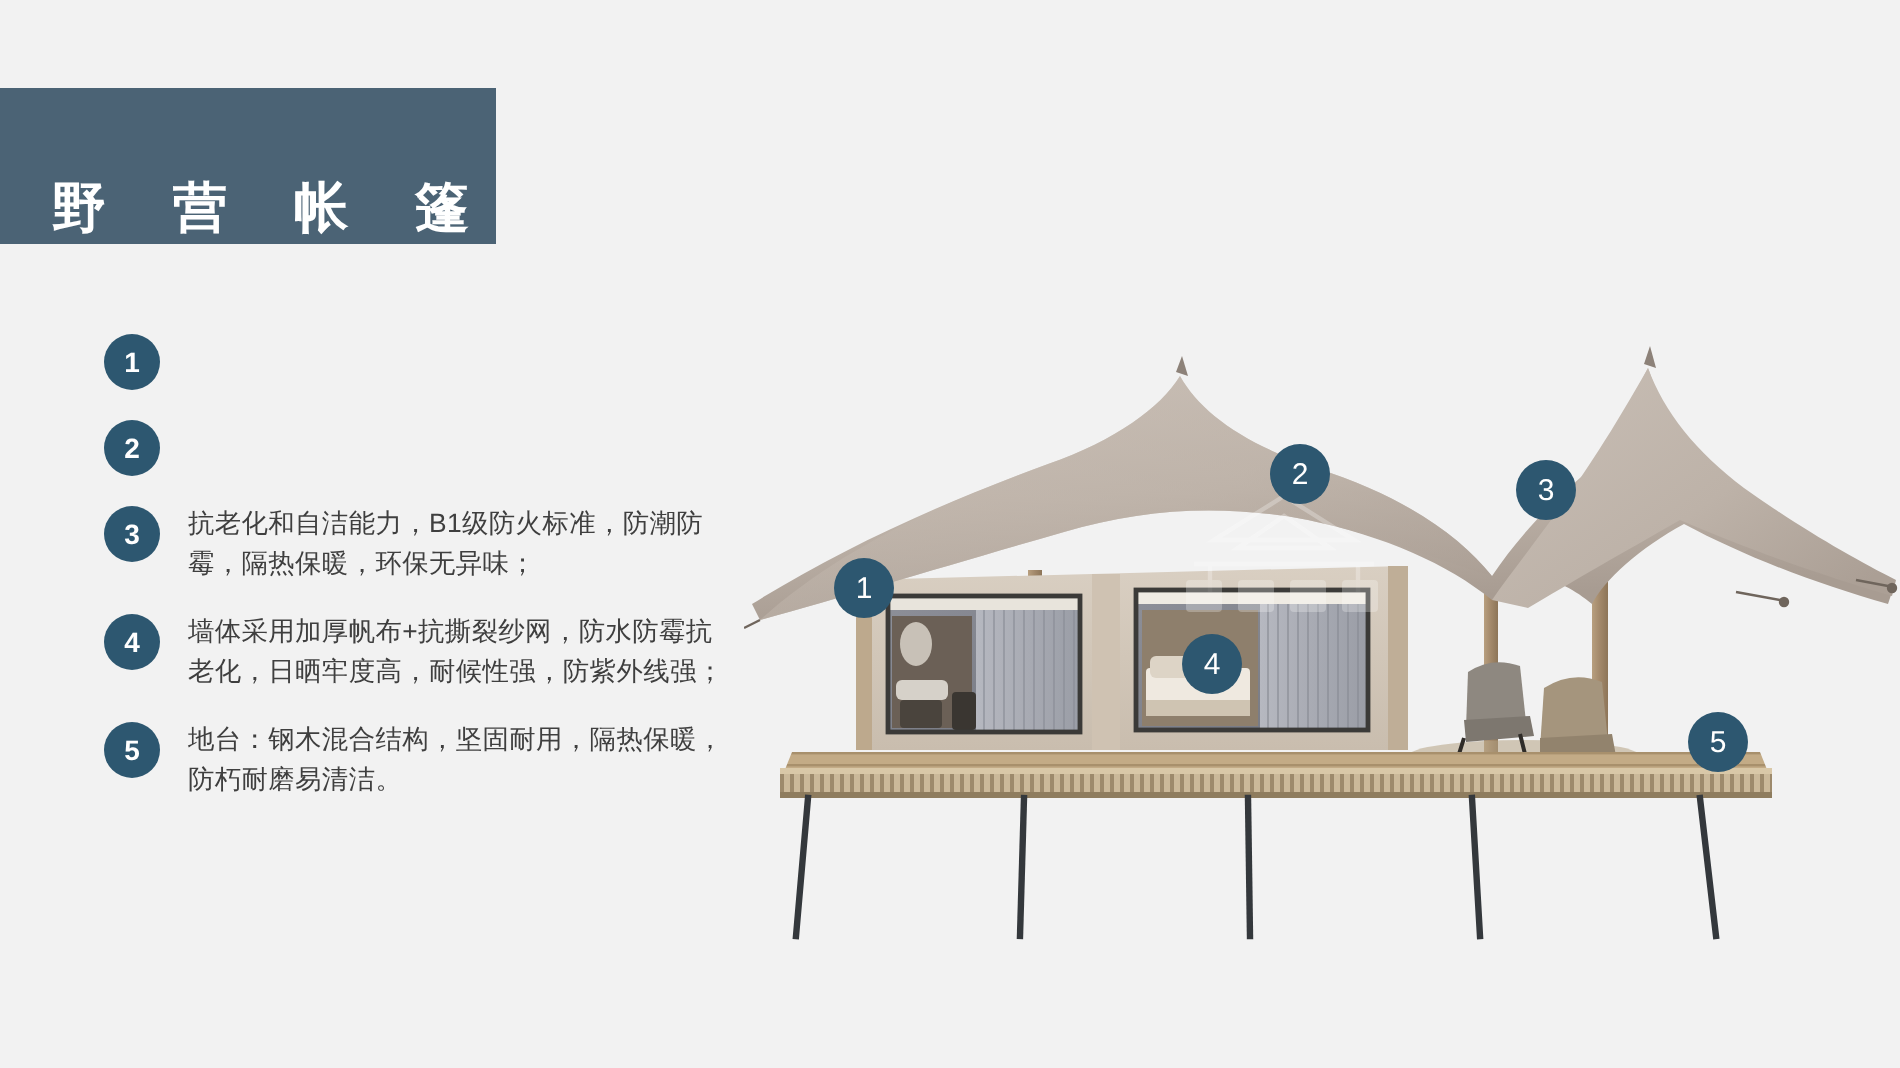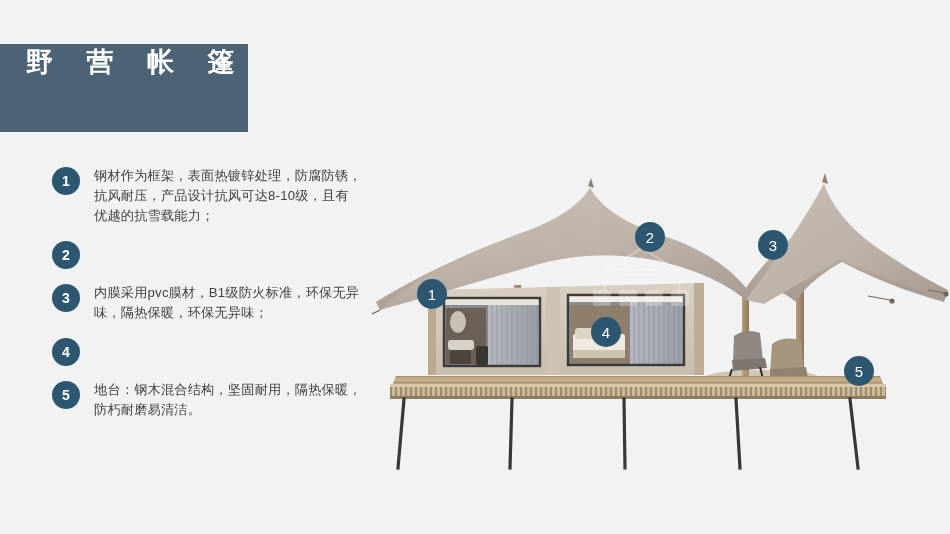--- a/index.html
+++ b/index.html
@@ -8,23 +8,23 @@
     width:950px;height:534px;
     background:#f2f2f2;
     font-family:"Liberation Sans","DejaVu Sans",sans-serif;
     overflow:hidden;position:relative;
   }
   .page{position:relative;width:950px;height:534px;}
 
   
   .title-banner{
     position:absolute;left:0;top:44px;
-    width:248px;height:88px;
+    width:248px;height:78px;
     background:#4b6375;
-    display:flex;align-items:flex-start;
+    display:flex;align-items:flex-end;
   }
   .title-banner .title-text{
     color:#ffffff;
     font-size:27px;
     font-weight:bold;
     letter-spacing:13px;
     padding-left:26px;
     white-space:nowrap;
   }
 
@@ -91,34 +91,34 @@
 <div class="page">
 
   <div class="title-banner">
     <div class="title-text">野 营 帐 篷</div>
   </div>
 
   <div class="feature-list">
 
     <div class="feature-item">
       <div class="badge">1</div>
-      <div class="feature-text">钢材作为框架，表面热镀锌处理，防腐防锈，抗风耐压，产品设计抗风可达8-10级，且有优越的抗雪载能力；</div>
     </div>
 
     <div class="feature-item">
       <div class="badge">2</div>
     </div>
 
     <div class="feature-item">
       <div class="badge">3</div>
-      <div class="feature-text">内膜采用pvc膜材，B1级防火标准，环保无异味，隔热保暖，环保无异味；</div>
+      <div class="feature-text">抗老化和自洁能力，B1级防火标准，防潮防霉，隔热保暖，环保无异味；</div>
     </div>
 
     <div class="feature-item">
       <div class="badge">4</div>
+      <div class="feature-text">墙体采用加厚帆布+抗撕裂纱网，防水防霉抗老化，日晒牢度高，耐候性强，防紫外线强；</div>
     </div>
 
     <div class="feature-item">
       <div class="badge">5</div>
       <div class="feature-text">地台：钢木混合结构，坚固耐用，隔热保暖，防朽耐磨易清洁。</div>
     </div>
 
   </div>
 
   <div class="illustration">

